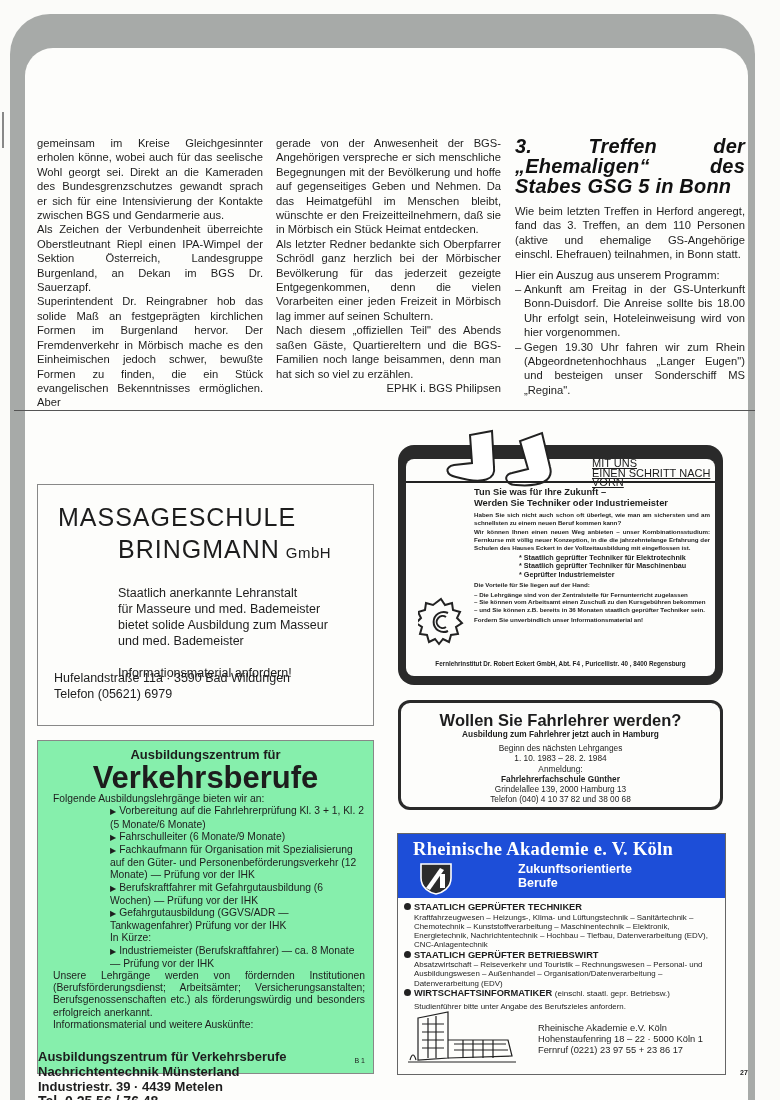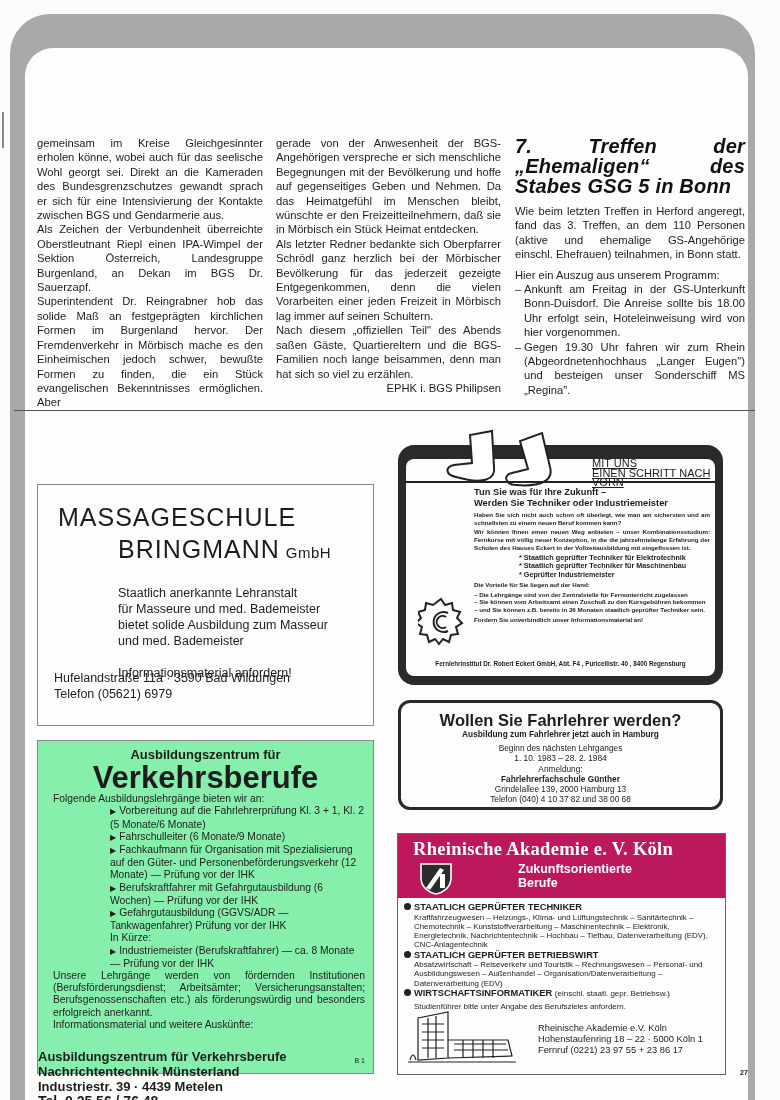--- a/index.html
+++ b/index.html
@@ -66,21 +66,21 @@
   .ad-fahr { position: absolute; left: 398px; top: 700px; width: 325px; height: 110px;
              border: 3px solid #2a2a2a; border-radius: 12px; box-sizing: border-box; text-align: center; background:#fdfdfb; }
   .fl-title { font-weight: 900; font-size: 16.5px; margin-top: 8px; line-height: 18px; }
   .fl-sub { font-weight: bold; font-size: 8.3px; line-height: 10px; }
   .fl-body { font-size: 8.3px; line-height: 10.3px; margin-top: 4px; }
   .fl-body .b { font-weight: bold; }
 
   
   .ad-rhein { position: absolute; left: 397px; top: 833px; width: 327px; height: 240px;
               border: 1px solid #666; background: #fdfdfb; }
-  .rh-head { position: absolute; left: 0; top: 0; width: 327px; height: 64px; background: #be185d; color: #fff; }
+  .rh-head { position: absolute; left: 0; top: 0; width: 327px; height: 64px; background: #1d4ed8; color: #fff; }
   .rh-title { position: absolute; left: 15px; top: 5px; font-family: "Liberation Serif", serif; font-weight: bold; font-size: 18.5px; letter-spacing: 0.3px; }
   .rh-sub { position: absolute; left: 120px; top: 28px; font-weight: bold; font-size: 12.5px; line-height: 14px; }
   .rh-shield { position: absolute; left: 20px; top: 28px; width: 36px; height: 33px; }
   .rh-body { position: absolute; left: 6px; top: 68px; width: 316px; font-size: 7.9px; line-height: 9.3px; }
   .rh-sec-title { font-weight: bold; font-size: 9.3px; line-height: 10.5px; }
   .rh-sec-title .dot { display: inline-block; width: 7px; height: 7px; border-radius: 50%; background: #222; margin-right: 3px; }
   .rh-sec-title .normal { font-weight: normal; font-size: 8px; }
   .rh-sec-text { padding-left: 10px; }
   .rh-note { padding-left: 10px; margin-top: 2px; }
   .rh-building { position: absolute; left: 10px; top: 176px; width: 110px; height: 56px; }
@@ -104,21 +104,21 @@
 </div>
 
 <div class="col col2">
   <p>gerade von der Anwesenheit der BGS-Angehörigen verspreche er sich menschliche Begegnungen mit der Bevölkerung und hoffe auf gegenseitiges Geben und Nehmen. Da das Heimatgefühl im Menschen bleibt, wünschte er den Freizeitteilnehmern, daß sie in Mörbisch ein Stück Heimat entdecken.</p>
   <p>Als letzter Redner bedankte sich Oberpfarrer Schrödl ganz herzlich bei der Mörbischer Bevölkerung für das jederzeit gezeigte Entgegenkommen, denn die vielen Vorarbeiten einer jeden Freizeit in Mörbisch lag immer auf seinen Schultern.</p>
   <p>Nach diesem „offiziellen Teil" des Abends saßen Gäste, Quartiereltern und die BGS-Familien noch lange beisammen, denn man hat sich so viel zu erzählen.</p>
   <p class="sig">EPHK i. BGS Philipsen</p>
 </div>
 
 <div class="col col3">
-  <h2 class="art-title">7. Treffen der „Ehemaligen“ des Stabes GSG 5 in Bonn</h2>
+  <h2 class="art-title">3. Treffen der „Ehemaligen“ des Stabes GSG 5 in Bonn</h2>
   <p>Wie beim letzten Treffen in Herford angeregt, fand das 3. Treffen, an dem 110 Personen (aktive und ehemalige GS-Angehörige einschl. Ehefrauen) teilnahmen, in Bonn statt.</p>
   <p>Hier ein Auszug aus unserem Programm:</p>
   <ul class="dash-list">
     <li>Ankunft am Freitag in der GS-Unterkunft Bonn-Duisdorf. Die Anreise sollte bis 18.00 Uhr erfolgt sein, Hoteleinweisung wird von hier vorgenommen.</li>
     <li>Gegen 19.30 Uhr fahren wir zum Rhein (Abgeordnetenhochhaus „Langer Eugen") und besteigen unser Sonderschiff MS „Regina".</li>
   </ul>
 </div>
 
 <div class="hr"></div>
 

